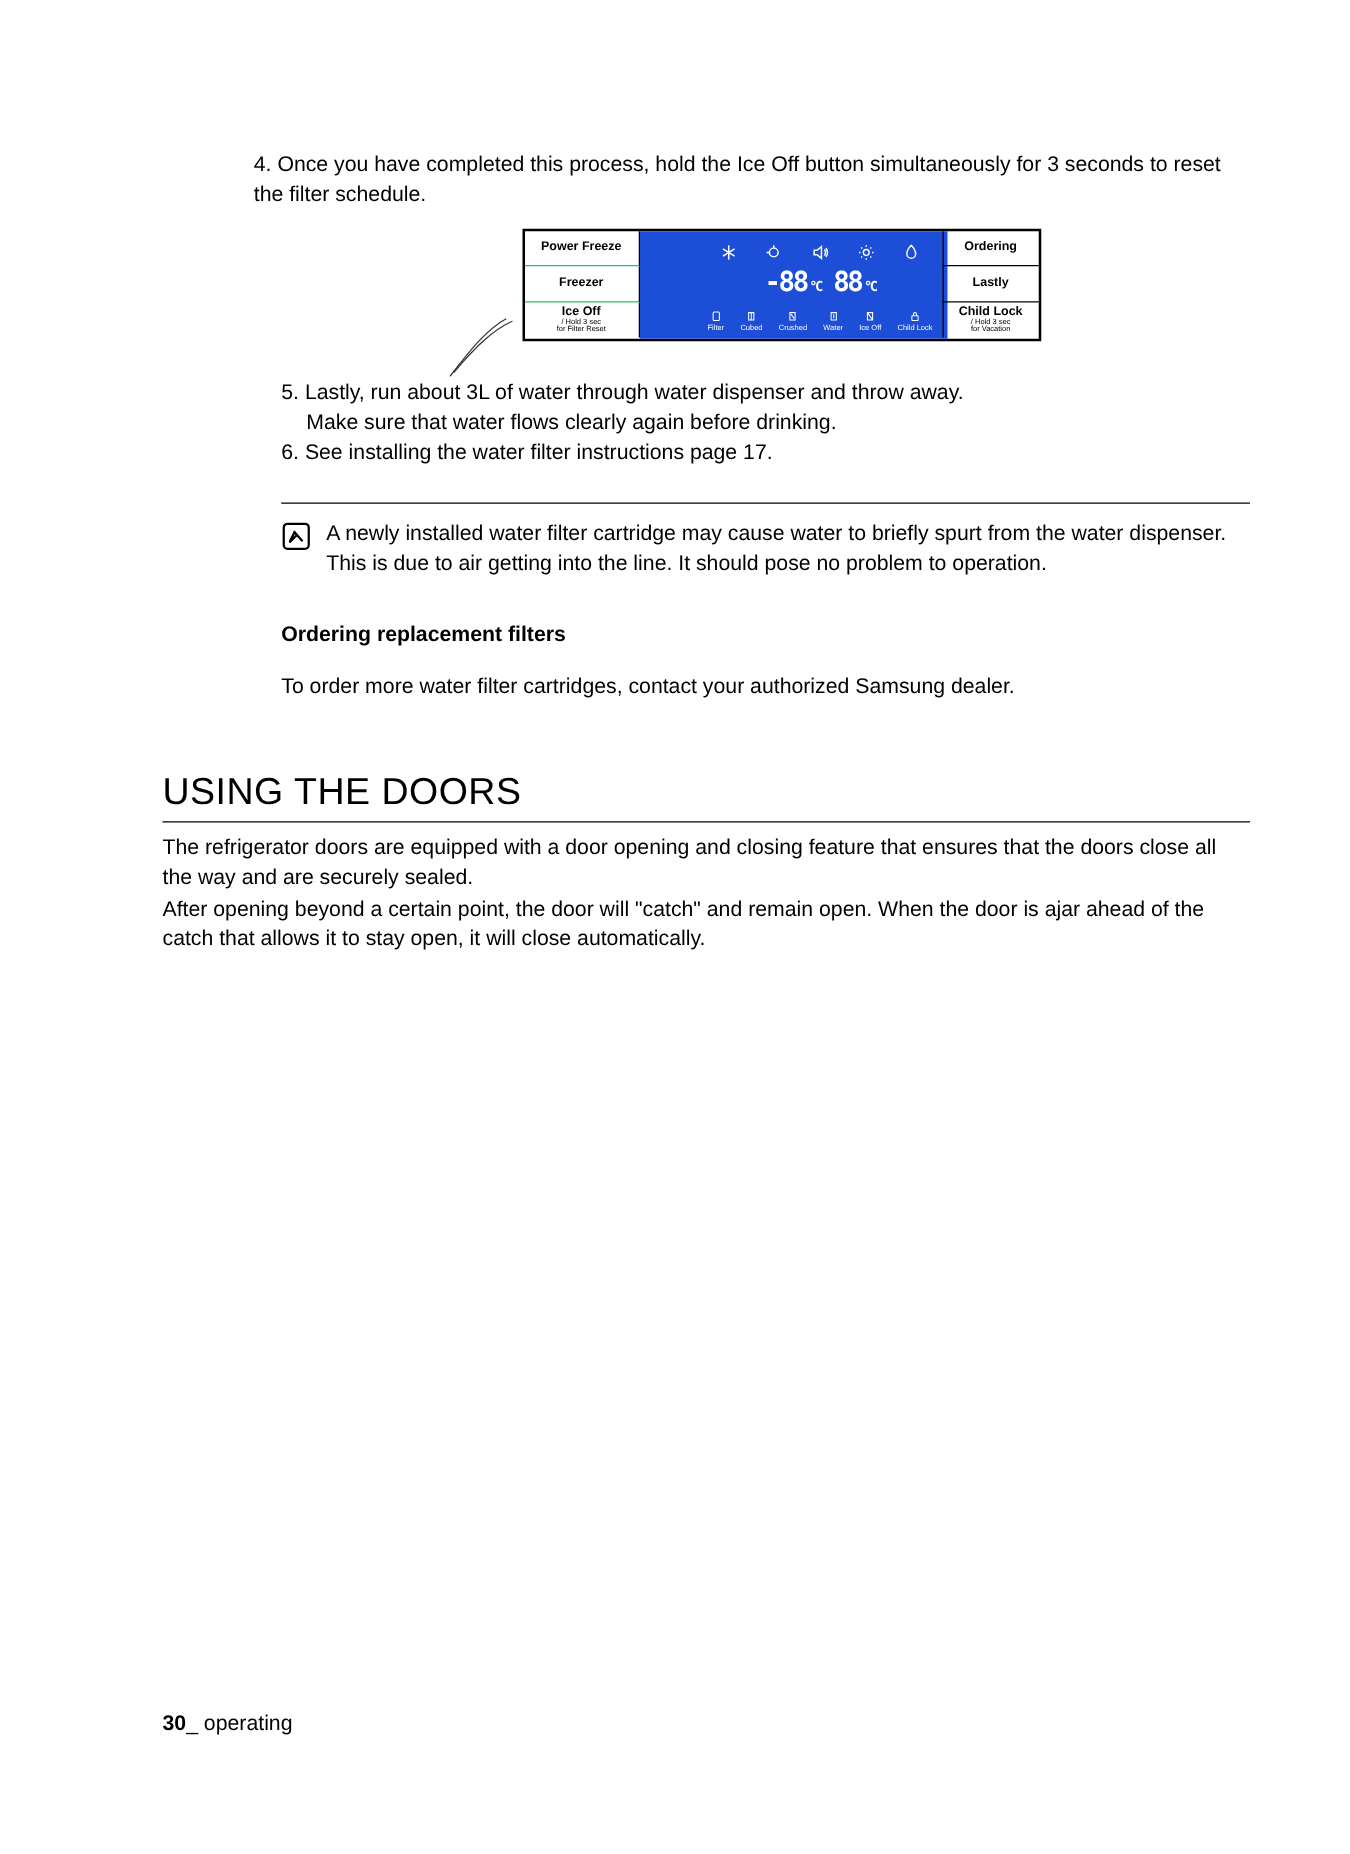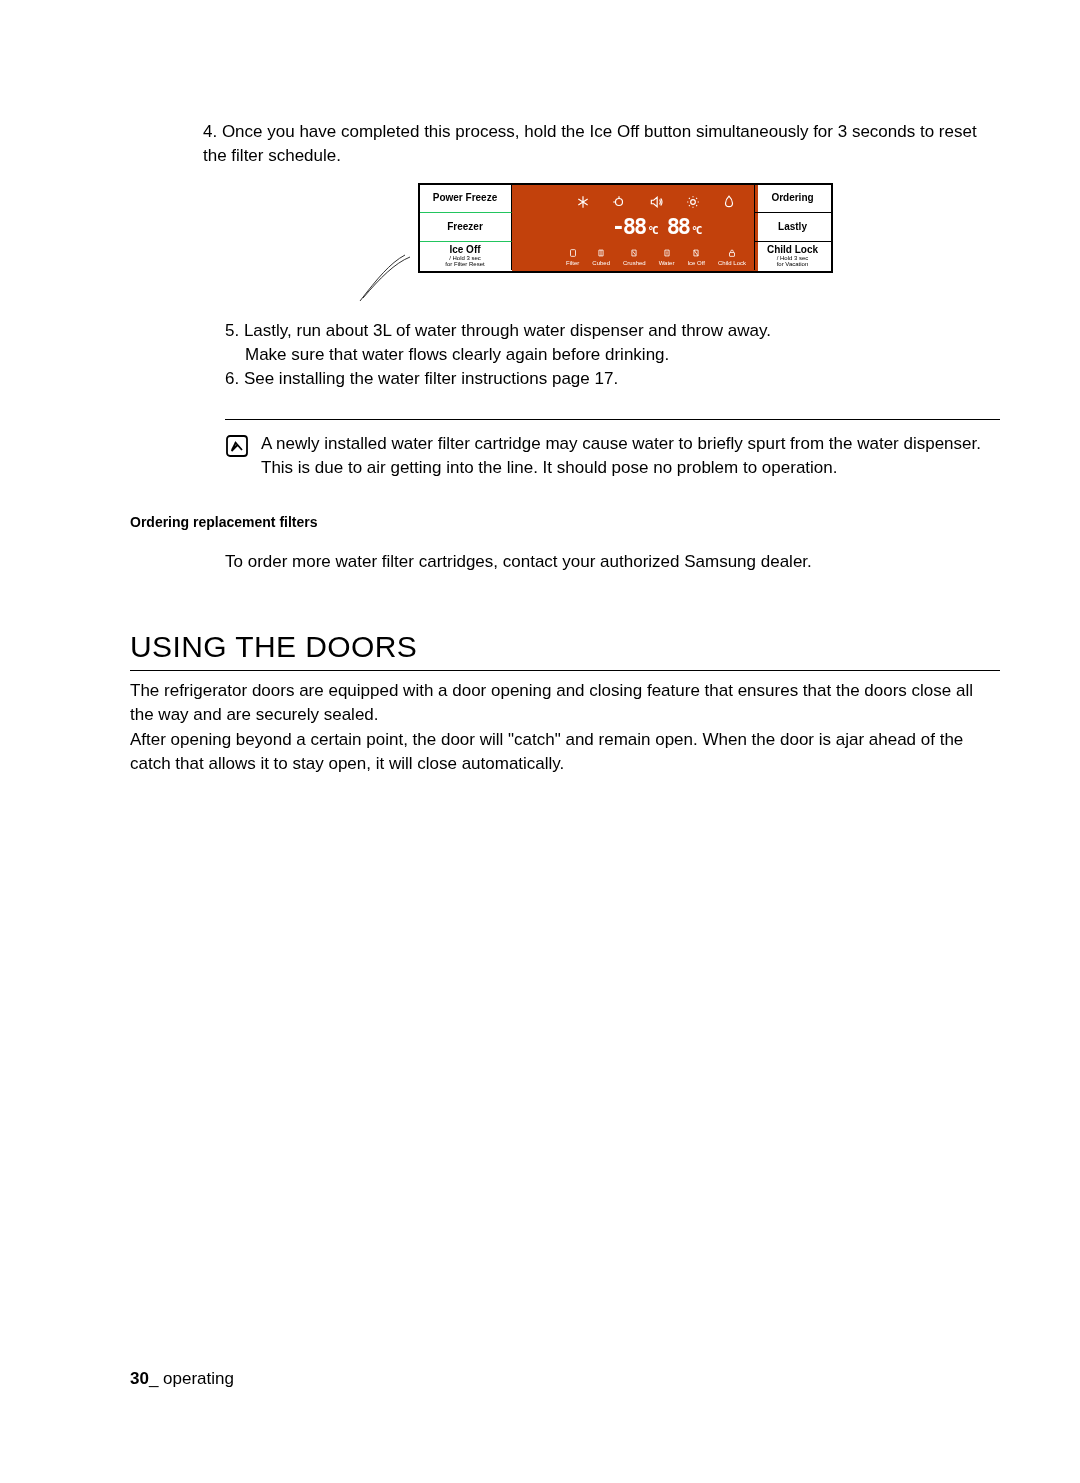--- a/index.html
+++ b/index.html
@@ -64,21 +64,21 @@
     .cp-left-row.ice-off .sub {
       font-size: 6px;
       font-weight: normal;
     }
     .cp-center {
       position: absolute;
       left: 92px;
       top: 0;
       width: 246px;
       height: 100%;
-      background: #c2410c;
+      background: #1d4ed8;
       color: #fff;
       padding-left: 43px;
     }
     .cp-center-top {
       height: 33.3%;
       display: flex;
       align-items: center;
       justify-content: space-around;
       padding: 0 10px;
     }
@@ -156,21 +156,21 @@
     .callout-svg {
       position: absolute;
       left: 105px;
       bottom: -24px;
       width: 80px;
       height: 50px;
       pointer-events: none;
     }
     .step-5-6 {
       margin-left: 95px;
-      margin-top: 40px;
+      margin-top: 23px;
     }
     .step-5-line1 { }
     .step-5-line2 { margin-left: 20px; }
     .step-6 { }
     .hr {
       margin: 28px 0 12px 95px;
       border: none;
       border-top: 1px solid #000;
     }
     .note-block {
@@ -180,22 +180,23 @@
     }
     .note-icon {
       width: 24px;
       height: 24px;
       flex-shrink: 0;
       margin-top: 2px;
     }
     .note-text { }
     .ordering-heading {
       margin-top: 34px;
-      font-weight: bold;
-      font-size: 14px;
+      margin-left: 95px;
+      font-weight: bold;
+      font-size: 17px;
     }
     .ordering-text {
       margin-left: 95px;
       margin-top: 17px;
     }
     .section-heading {
       margin-top: 52px;
       font-size: 30px;
       font-weight: normal;
       letter-spacing: 0.4px;

